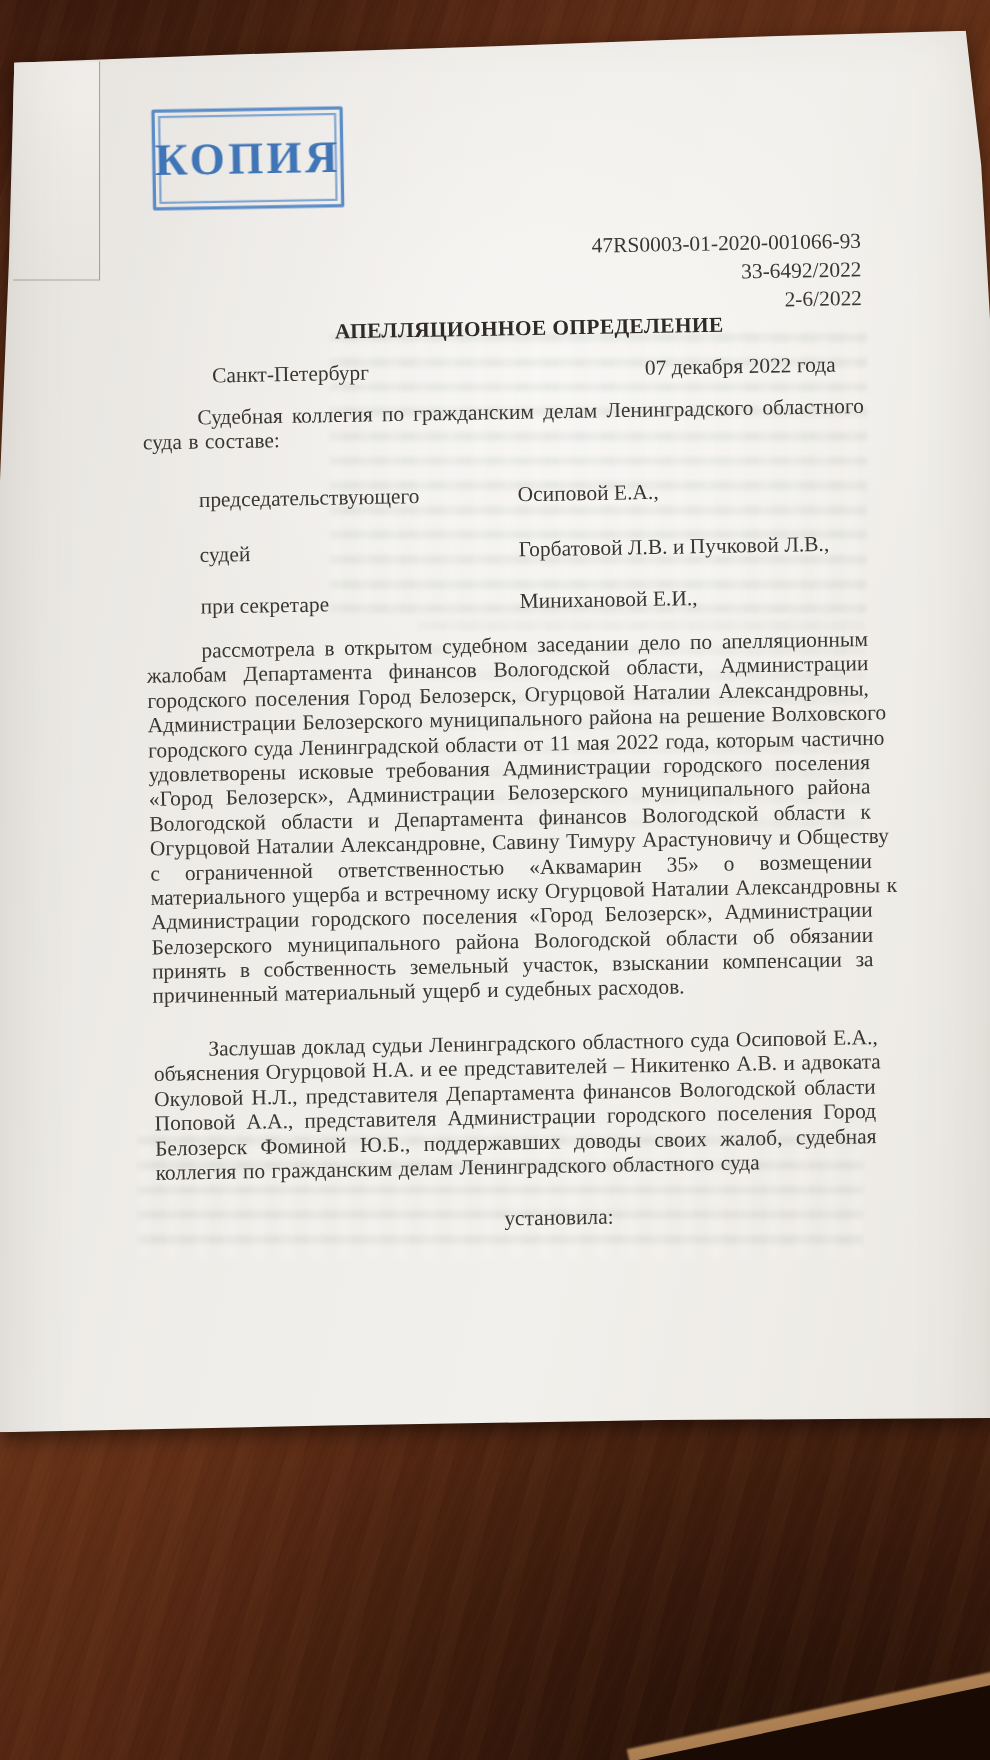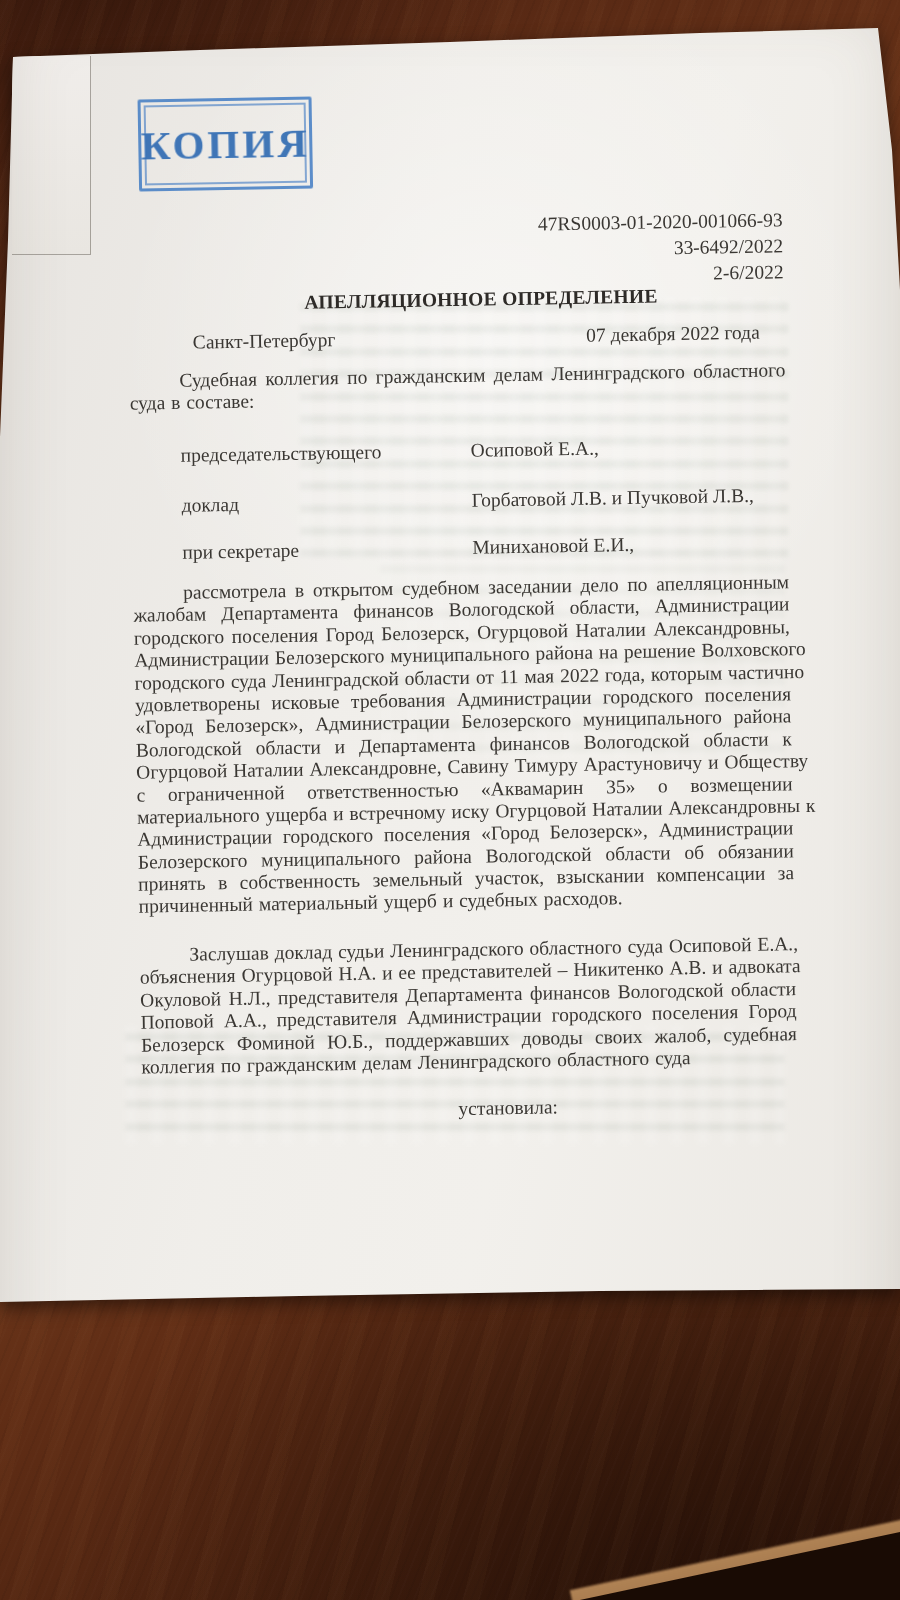--- a/index.html
+++ b/index.html
@@ -129,21 +129,21 @@
         <div class="lines intro">
             <div class="tline indent">Судебная коллегия по гражданским делам Ленинградского областного</div>
             <div class="tline tline-last">суда в составе:</div>
           </div>
 
         <div class="panel-row row1">
           <span class="role">председательствующего</span>
           <span class="name">Осиповой Е.А.,</span>
         </div>
         <div class="panel-row row2">
-          <span class="role">доклад</span>
+          <span class="role">судей</span>
           <span class="name">Горбатовой Л.В. и Пучковой Л.В.,</span>
         </div>
         <div class="panel-row row3">
           <span class="role">при секретаре</span>
           <span class="name">Минихановой Е.И.,</span>
         </div>
 
         <div class="lines par1">
             <div class="tline indent">рассмотрела в открытом судебном заседании дело по апелляционным</div>
             <div class="tline">жалобам Департамента финансов Вологодской области, Администрации</div>

